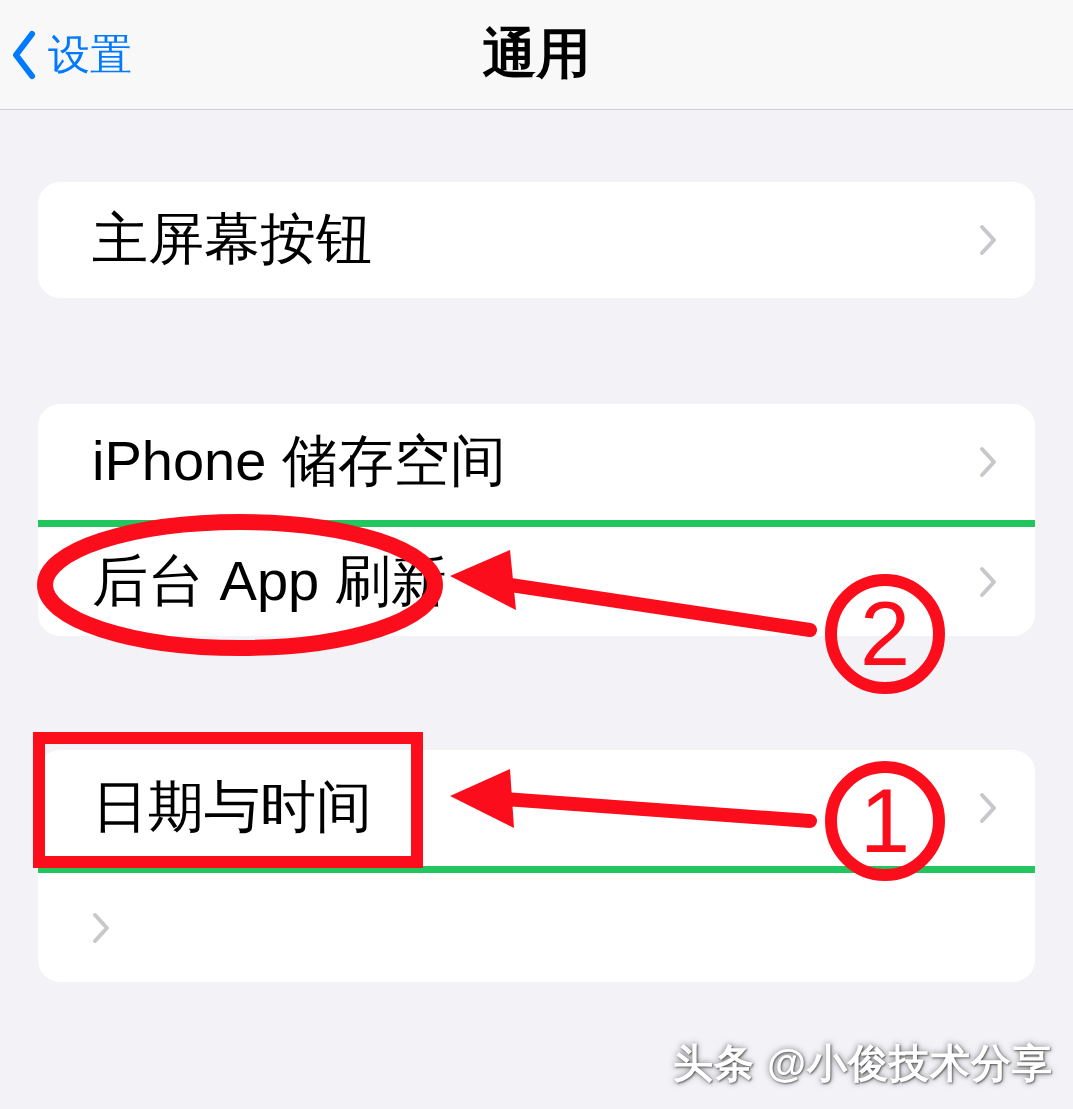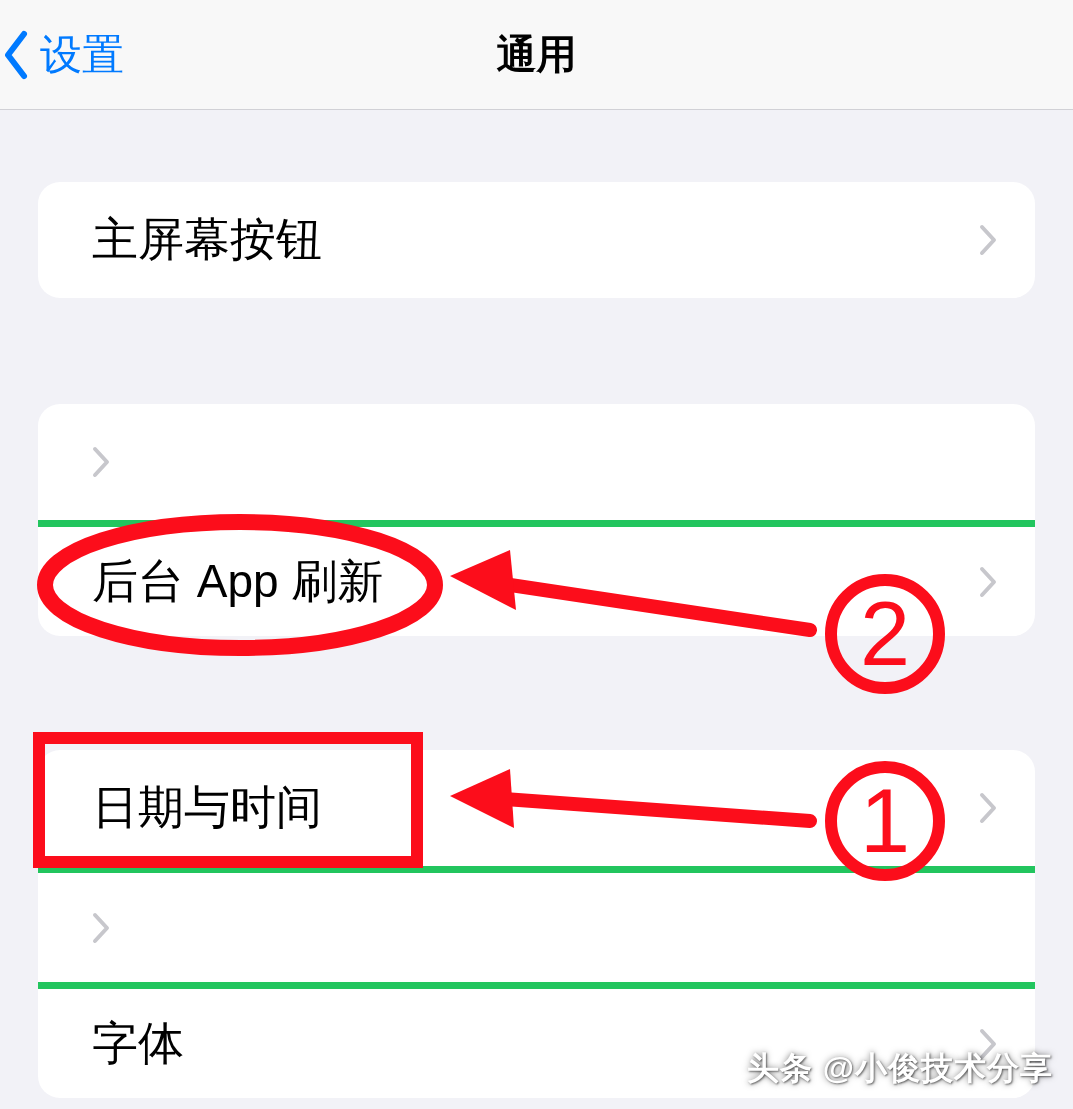--- a/index.html
+++ b/index.html
@@ -20,21 +20,21 @@
       height: 110px;
       background: #f8f8f8;
       border-bottom: 1px solid #d1d1d6;
       display: flex;
       align-items: center;
       position: relative;
     }
     .back-button {
       display: flex;
       align-items: center;
-      padding-left: 2px;
+      padding-left: 10px;
       cursor: pointer;
     }
     .back-chevron {
       width: 30px;
       height: 50px;
       color: #007aff;
     }
     .back-chevron svg {
       width: 100%;
       height: 100%;
@@ -42,21 +42,21 @@
     .back-label {
       color: #007aff;
       font-size: 42px;
       margin-left: 8px;
       font-weight: 400;
     }
     .navbar-title {
       position: absolute;
       left: 50%;
       transform: translateX(-50%);
-      font-size: 40px;
+      font-size: 54px;
       font-weight: 600;
       color: #000;
     }
     .content {
       padding: 0 38px;
     }
     .group {
       background: #fff;
       border-radius: 22px;
       overflow: hidden;
@@ -69,21 +69,21 @@
       display: flex;
       align-items: center;
       padding: 0 38px 0 54px;
       cursor: pointer;
       position: relative;
     }
     .row + .row {
       border-top: 7px solid #22c55e;
     }
     .row-label {
-      font-size: 46px;
+      font-size: 56px;
       color: #000;
       flex: 1;
     }
     .disclosure {
       width: 18px;
       height: 32px;
       color: #c7c7cc;
     }
     .disclosure svg {
       width: 100%;
@@ -116,21 +116,21 @@
       color: #fc0d1b;
       font-family: "Helvetica Neue", Arial, sans-serif;
       line-height: 1;
     }
     .ann-2 { top: 574px; left: 825px; }
     .ann-1 { top: 761px; left: 825px; }
     .watermark {
       position: absolute;
       bottom: 18px;
       right: 20px;
-      font-size: 32px;
+      font-size: 40px;
       font-weight: 600;
       color: #fff;
       text-shadow: 0 0 6px rgba(0,0,0,0.5), 1px 1px 2px rgba(0,0,0,0.5);
       letter-spacing: 1px;
     }
     .red-rect {
       position: absolute;
       border: 12px solid #fc0d1b;
       left: 33px;
       top: 732px;
@@ -161,20 +161,21 @@
       <span class="disclosure">
         <svg viewBox="0 0 18 32">
             <path d="M3 3 L15 16 L3 29" stroke="currentColor" stroke-width="4" fill="none" stroke-linecap="round" stroke-linejoin="round"></path>
           </svg>
       </span>
     </div>
   </div>
 
   <div class="group group-2">
     <div class="row">
+      <span class="row-label">iPhone 储存空间</span>
       <span class="disclosure">
         <svg viewBox="0 0 18 32">
             <path d="M3 3 L15 16 L3 29" stroke="currentColor" stroke-width="4" fill="none" stroke-linecap="round" stroke-linejoin="round"></path>
           </svg>
       </span>
     </div>
     <div class="row">
       <span class="row-label">后台 App 刷新</span>
       <span class="disclosure">
         <svg viewBox="0 0 18 32">
@@ -187,28 +188,20 @@
   <div class="group group-3">
     <div class="row">
       <span class="row-label">日期与时间</span>
       <span class="disclosure">
         <svg viewBox="0 0 18 32">
             <path d="M3 3 L15 16 L3 29" stroke="currentColor" stroke-width="4" fill="none" stroke-linecap="round" stroke-linejoin="round"></path>
           </svg>
       </span>
     </div>
     <div class="row">
-      <span class="disclosure">
-        <svg viewBox="0 0 18 32">
-            <path d="M3 3 L15 16 L3 29" stroke="currentColor" stroke-width="4" fill="none" stroke-linecap="round" stroke-linejoin="round"></path>
-          </svg>
-      </span>
-    </div>
-    <div class="row">
-      <span class="row-label">字体</span>
       <span class="disclosure">
         <svg viewBox="0 0 18 32">
             <path d="M3 3 L15 16 L3 29" stroke="currentColor" stroke-width="4" fill="none" stroke-linecap="round" stroke-linejoin="round"></path>
           </svg>
       </span>
     </div>
   </div>
 
 </div>
 

